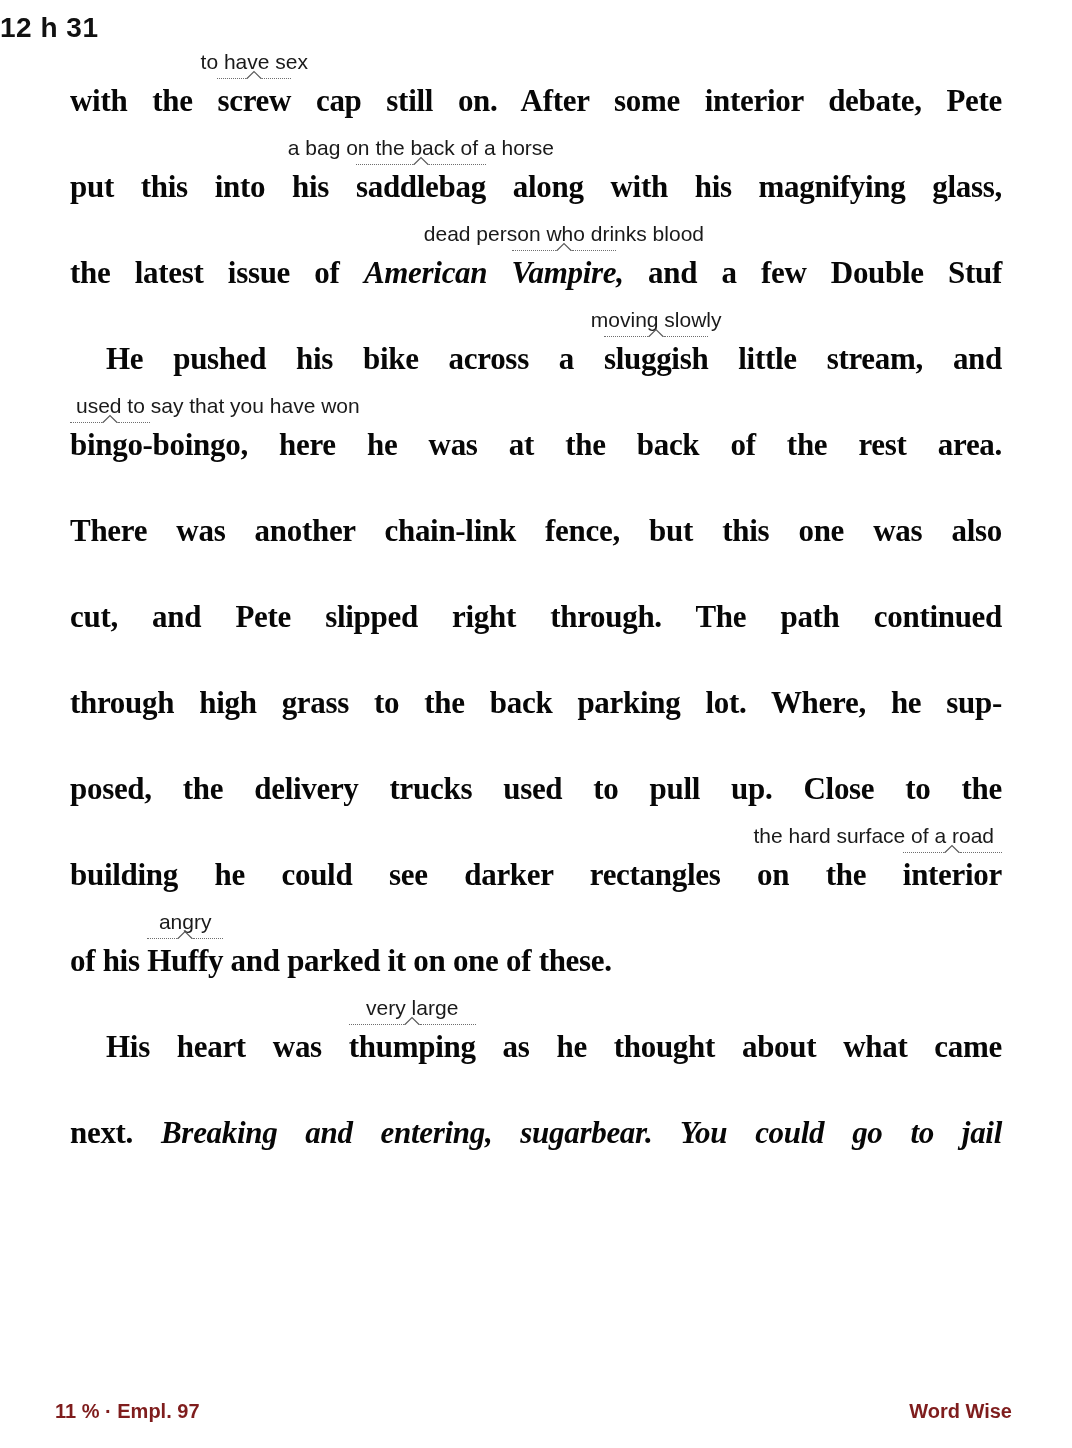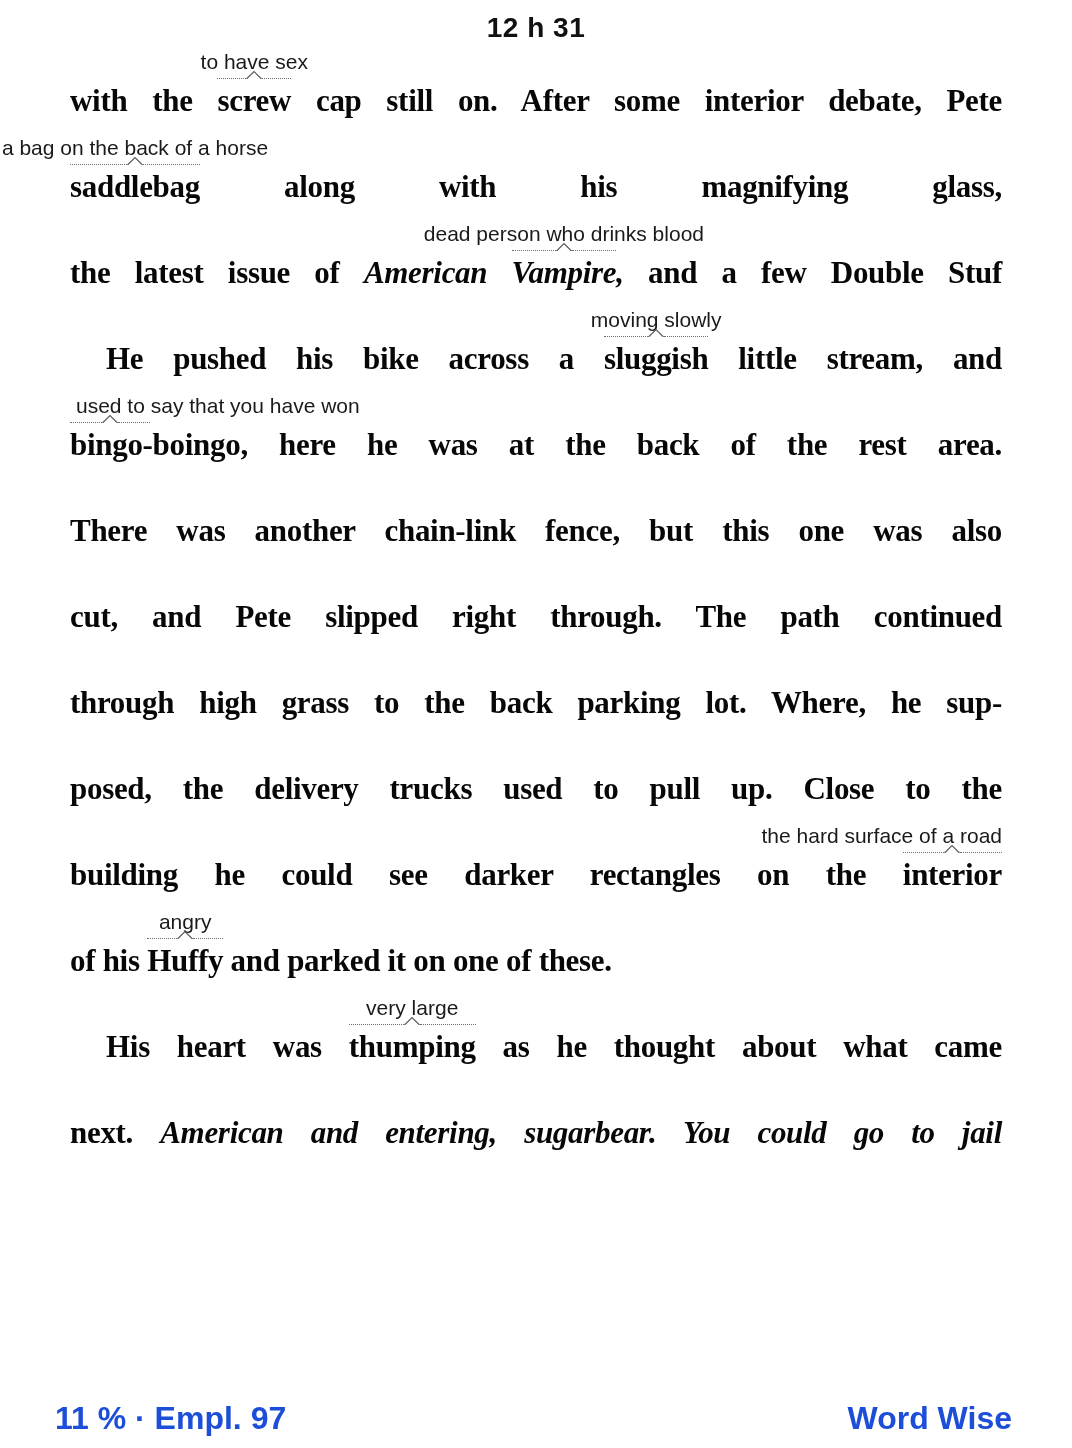--- a/index.html
+++ b/index.html
@@ -4,21 +4,21 @@
 <style>
   * { margin:0; padding:0; box-sizing:border-box; }
   html,body { width:1072px; height:1448px; background:#ffffff; overflow:hidden; }
   body { font-family:"Liberation Serif","DejaVu Serif",serif; color:#070707; }
 
   .page { position:relative; width:1072px; height:1448px; background:#fff; }
 
   
   .clock {
     position:absolute; top:12px; left:0; width:100%;
-    text-align:center;
+    text-align:left;
     font-family:"Liberation Sans","DejaVu Sans",sans-serif;
     font-size:28px; font-weight:700; color:#111; letter-spacing:0.5px;
   }
 
   
   .text-lines {
     position:absolute; left:70px; top:58px; width:932px;
   }
   .line {
     position:relative;
@@ -41,45 +41,45 @@
     text-indent:0;
   }
   .ww-rule {
     position:absolute; left:0; right:0; bottom:calc(100% + 4px); height:9px;
     display:flex; align-items:flex-end;
   }
   .ww-rule .dash { flex:1 1 auto; height:1px; border-bottom:1px dotted #6e6e6e; }
   .ww-rule .caret { display:block; flex:0 0 auto; }
   .ww-rule .caret polyline { fill:none; stroke:#5a5a5a; stroke-width:1.2; }
   .ww.ww-left .ww-label { left:6px; transform:none; }
-  .ww.ww-right .ww-label { left:auto; right:0; transform:none; }
+  .ww.ww-right .ww-label { left:auto; right:8px; transform:none; }
 
   
   .footer {
     position:absolute; left:55px; right:60px; top:1400px;
     display:flex; justify-content:space-between; align-items:flex-end;
     font-family:"Liberation Sans","DejaVu Sans",sans-serif;
-    font-size:32px; font-weight:700; color:#1d4ed8;
+    font-size:20px; font-weight:700; color:#7f1d1d;
   }
 </style>
 </head>
 <body>
 
 <div class="page">
   <div class="clock">12 h 31</div>
 
   <div class="text-lines">
       <div class="line just"><span>with the </span><span class="ww"><span class="ww-label">to have sex</span><span class="ww-rule">
             <span class="dash"></span>
             <svg class="caret" width="16" height="9" viewBox="0 0 16 9">
               <polyline points="0.5,9 8,1.5 15.5,9"></polyline>
             </svg>
             <span class="dash"></span>
           </span><span class="ww-word">screw</span></span><span> cap still on. After some interior debate, Pete</span></div>
-      <div class="line just"><span class="ww"><span class="ww-label">a bag on the back of a horse</span><span class="ww-rule">
+      <div class="line just"><span>put this into his </span><span class="ww"><span class="ww-label">a bag on the back of a horse</span><span class="ww-rule">
             <span class="dash"></span>
             <svg class="caret" width="16" height="9" viewBox="0 0 16 9">
               <polyline points="0.5,9 8,1.5 15.5,9"></polyline>
             </svg>
             <span class="dash"></span>
           </span><span class="ww-word">saddlebag</span></span><span> along with his magnifying glass,</span></div>
       <div class="line just"><span>the latest issue of </span><span class="it">American </span><span class="ww it"><span class="ww-label">dead person who drinks blood</span><span class="ww-rule">
             <span class="dash"></span>
             <svg class="caret" width="16" height="9" viewBox="0 0 16 9">
               <polyline points="0.5,9 8,1.5 15.5,9"></polyline>
@@ -118,20 +118,20 @@
             </svg>
             <span class="dash"></span>
           </span><span class="ww-word">Huffy</span></span><span> and parked it on one of these.</span></div>
       <div class="line just indent"><span>His heart was </span><span class="ww"><span class="ww-label">very large</span><span class="ww-rule">
             <span class="dash"></span>
             <svg class="caret" width="16" height="9" viewBox="0 0 16 9">
               <polyline points="0.5,9 8,1.5 15.5,9"></polyline>
             </svg>
             <span class="dash"></span>
           </span><span class="ww-word">thumping</span></span><span> as he thought about what came</span></div>
-      <div class="line just"><span>next. </span><span class="it">American and entering, sugarbear. You could go to jail</span></div>
+      <div class="line just"><span>next. </span><span class="it">Breaking and entering, sugarbear. You could go to jail</span></div>
     </div>
 
   <div class="footer">
     <span>11 % · Empl. 97</span>
     <span>Word Wise</span>
   </div>
 </div>
 
 </body></html>

